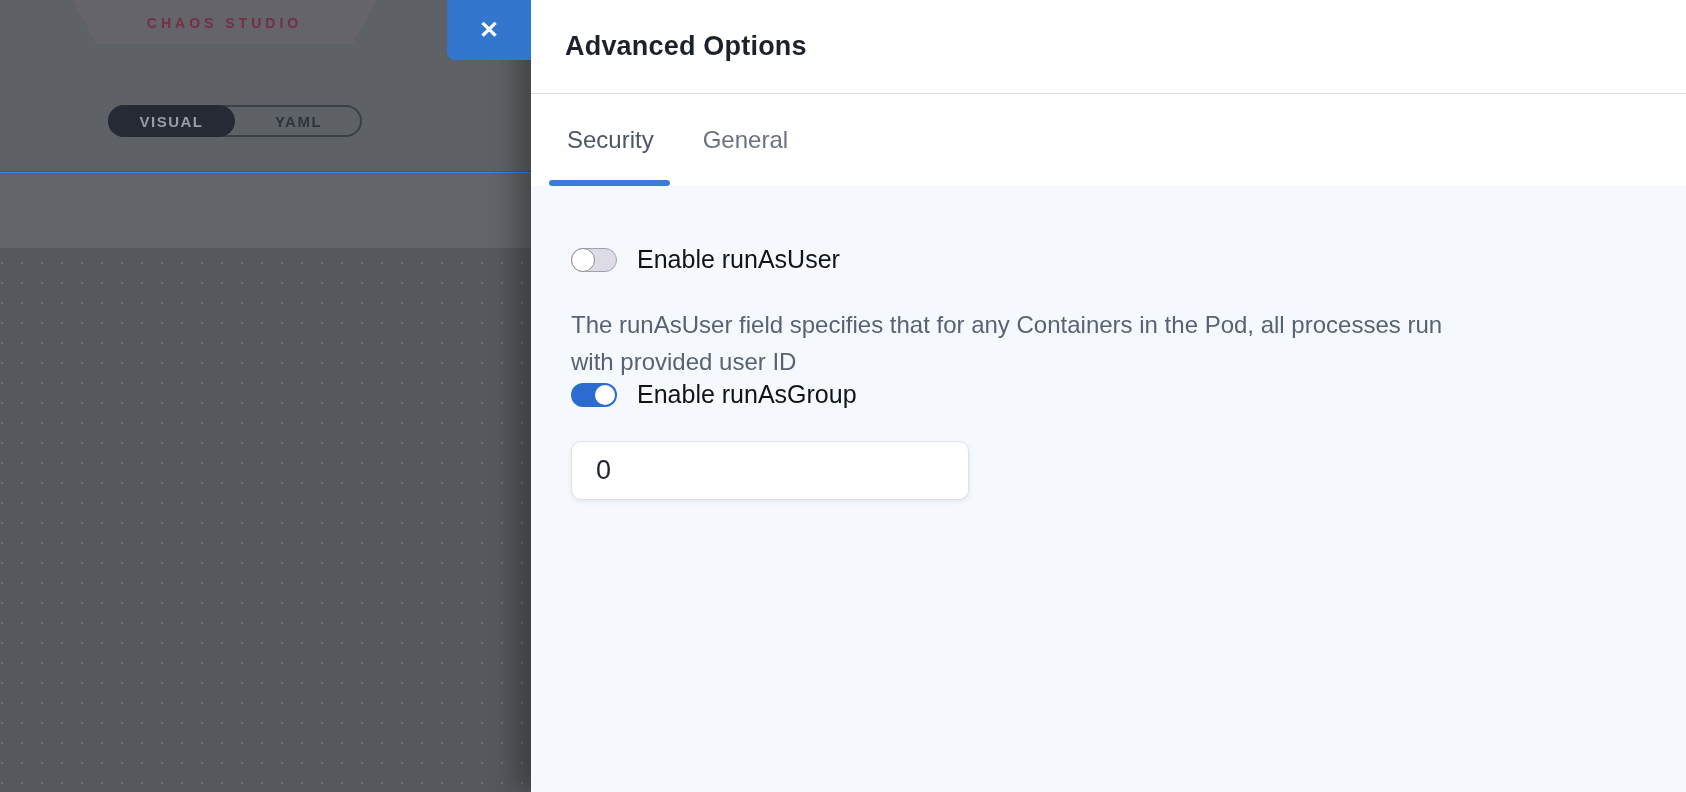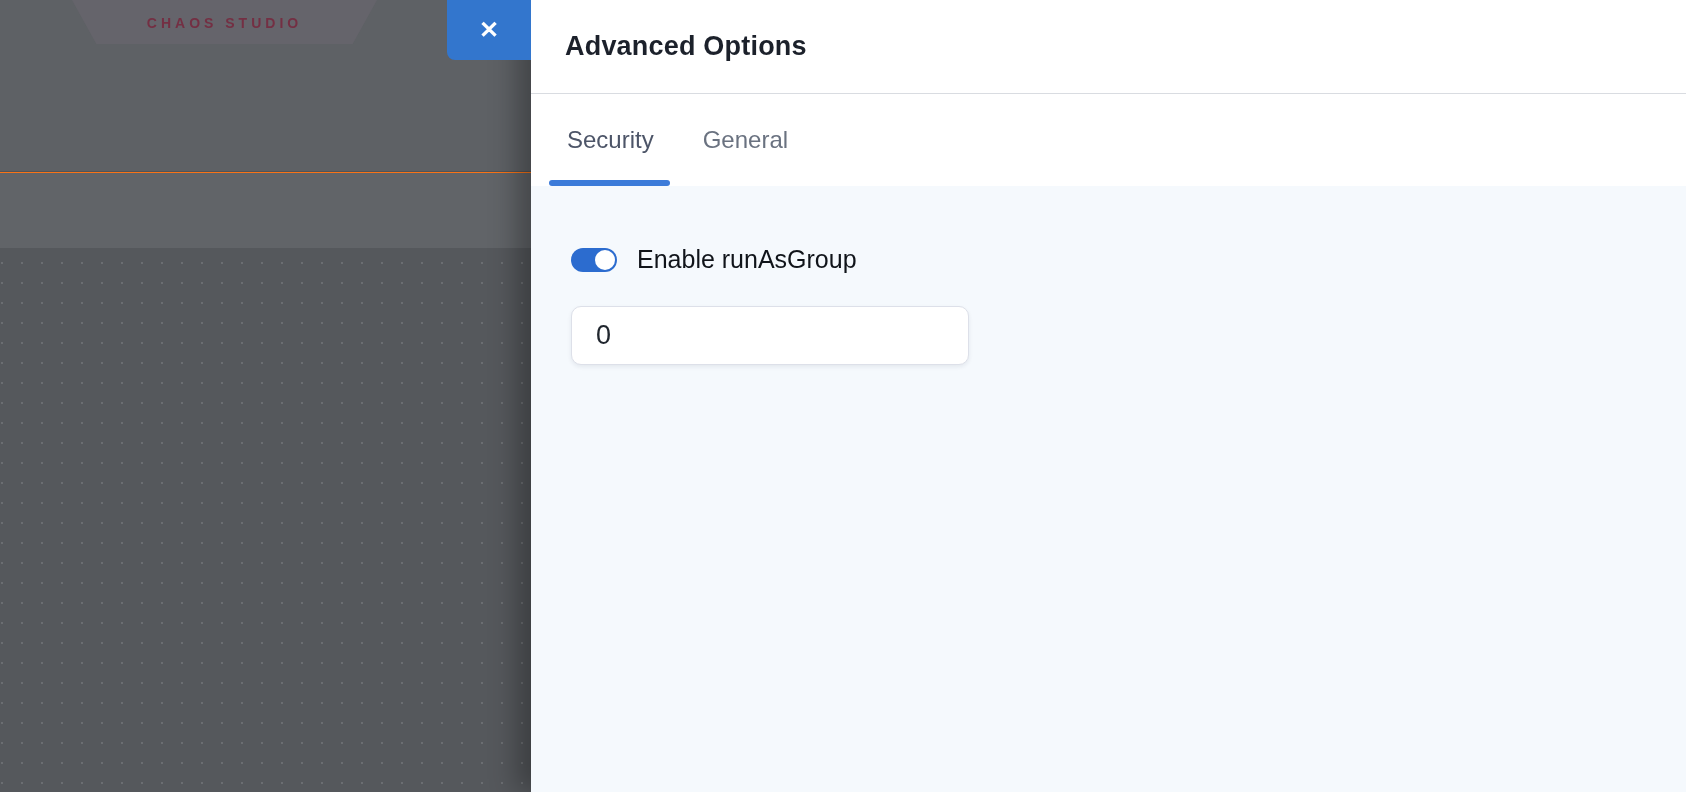--- a/index.html
+++ b/index.html
@@ -6,21 +6,21 @@
   html, body { width: 1686px; height: 792px; overflow: hidden; }
   body {
     font-family: "Liberation Sans", "DejaVu Sans", sans-serif;
     position: relative;
     background: #fff;
   }
 
   
   .backdrop {
     position: absolute; left: 0; top: 0; width: 531px; height: 792px;
-    background: #f97316;
+    background: #3b82f6;
   }
   .canvas-topbar {
     position: absolute; left: 0; top: 0; width: 531px; height: 172px;
     background: #5e6165; border-bottom: 1px solid #515458;
   }
   .brand-ribbon {
     position: absolute; left: 72px; top: 0; width: 305px; height: 44px;
     background: #65646b;
     clip-path: polygon(0 0, 100% 0, 92% 100%, 8% 100%);
     display: flex; align-items: center; justify-content: center;
@@ -129,20 +129,28 @@
   }
 </style>
 </head>
 <body>
 
 <div class="backdrop">
   <div class="canvas-topbar">
     <div class="brand-ribbon">
       <span class="brand-text">CHAOS STUDIO</span>
     </div>
+    <div class="view-toggle">
+      <div class="view-seg-active">
+        <span>VISUAL</span>
+      </div>
+      <div class="view-seg-inactive">
+        <span>YAML</span>
+      </div>
+    </div>
   </div>
   <div class="canvas-subbar"></div>
   <div class="dot-canvas"></div>
 </div>
 
 <button class="close-btn">
   <span>✕</span>
 </button>
 
 <div class="drawer">
@@ -156,20 +164,29 @@
       <span>Security</span>
       <span class="tab-underline"></span>
     </div>
     <div class="tab">
       <span>General</span>
     </div>
   </div>
 
   <div class="drawer-body">
 
+    <div class="section-1">
+      <div class="toggle-row">
+        <div class="toggle off">
+          <div class="knob"></div>
+        </div>
+        <span class="toggle-label">Enable runAsUser</span>
+      </div>
+      <p class="section-desc">The runAsUser field specifies that for any Containers in the Pod, all processes run with provided user ID</p>
+    </div>
 
     <div class="section-2">
       <div class="toggle-row">
         <div class="toggle on">
           <div class="knob"></div>
         </div>
         <span class="toggle-label">Enable runAsGroup</span>
       </div>
       <input class="group-input" type="text" value="0" style="">
     </div>

